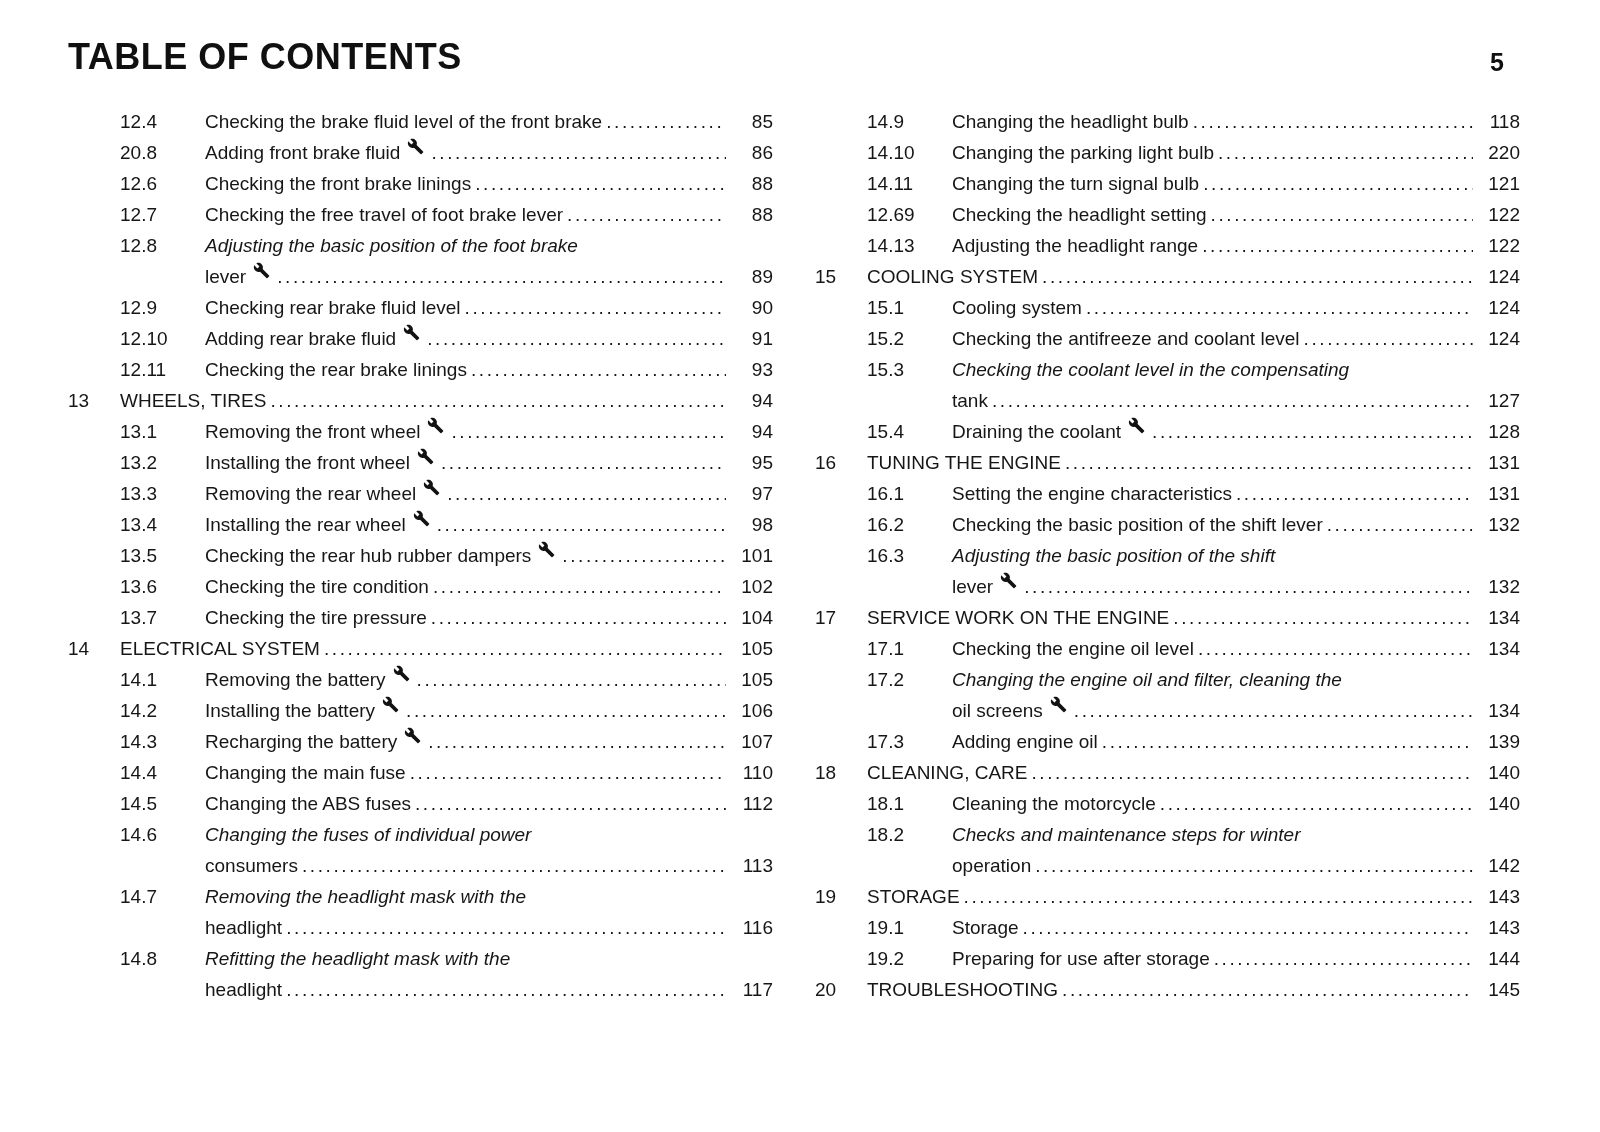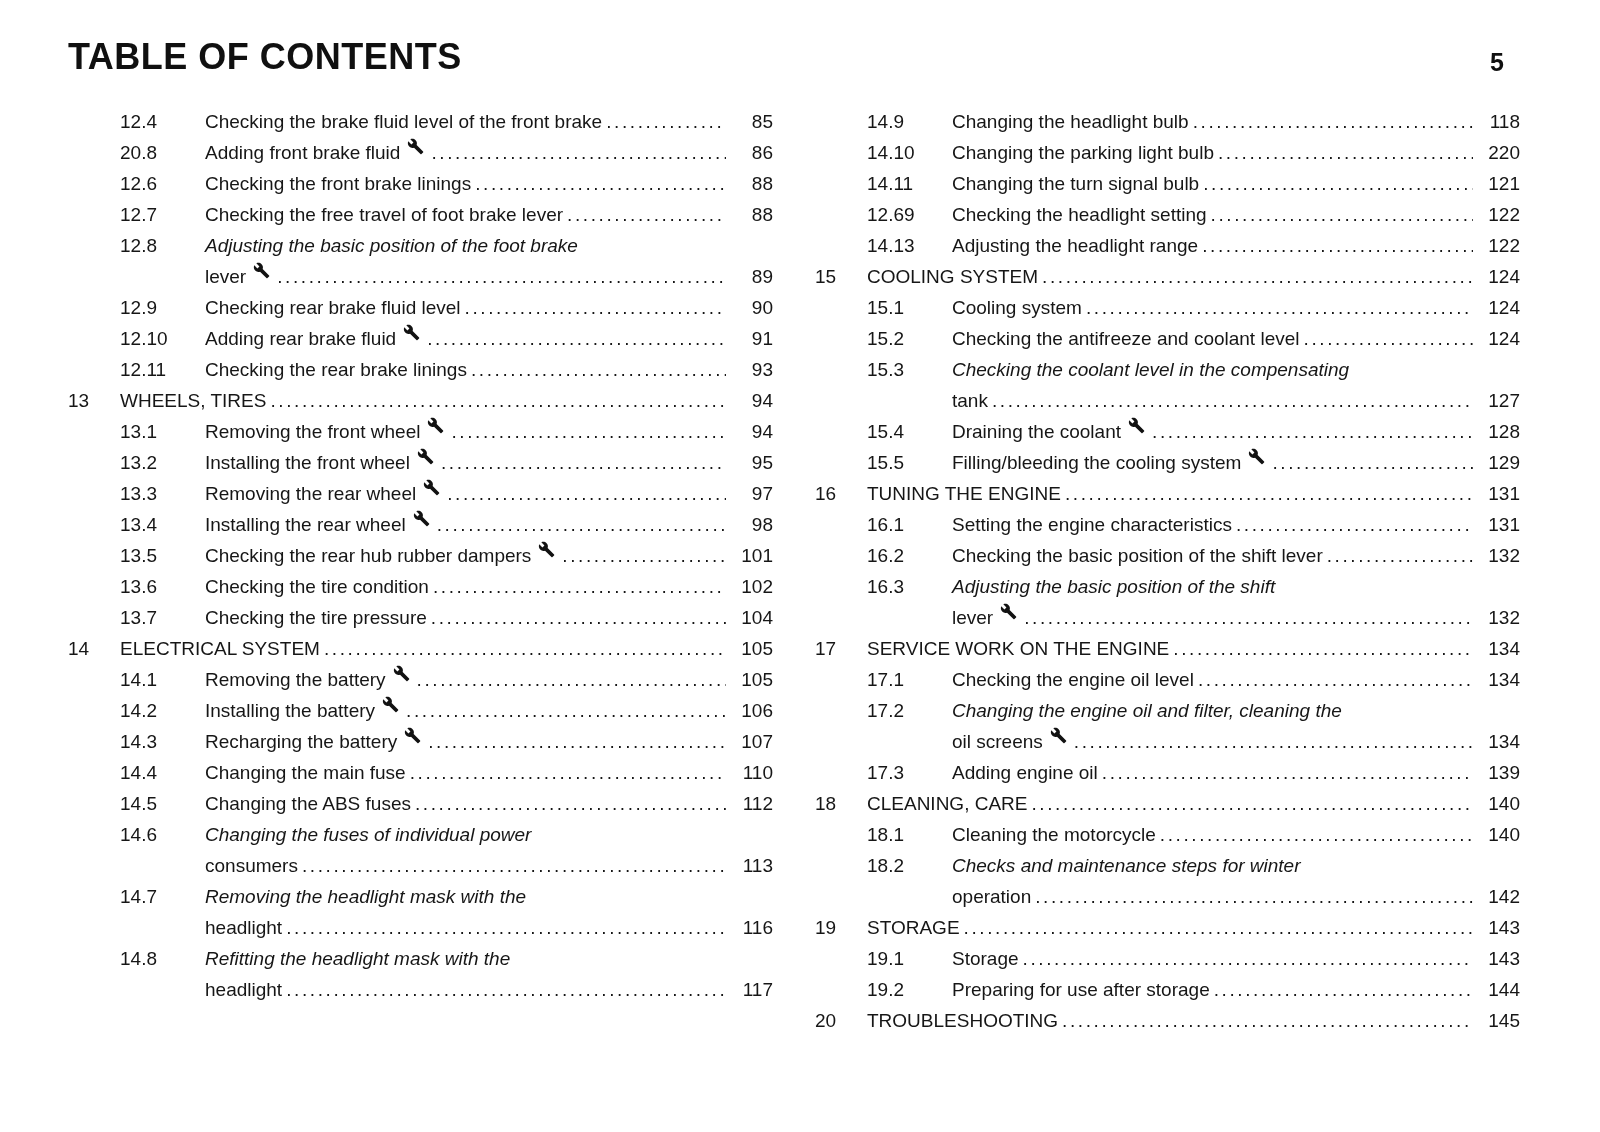--- a/index.html
+++ b/index.html
@@ -495,35 +495,20 @@
               <span class="wrench">
                 <svg viewBox="0 0 24 24" width="17" height="17" aria-hidden="true">
                   <path fill="#121212" d="M22.7 19l-9.1-9.1c.9-2.3.4-4.9-1.5-6.8C10.1 1.1 7.1.7 4.7 1.8l4.4 4.4L6.2 9.1 1.8 4.7C.7 7.1 1.1 10.1 3.1 12.1c1.9 1.9 4.5 2.4 6.8 1.5l9.1 9.1c.4.4 1 .4 1.4 0l2.3-2.3c.4-.4.4-1 0-1.4z"></path>
                 </svg>
               </span>
               <span class="dots"></span>
               <span class="page">128</span>
             </span>
           </span>
         </div>
-        <div class="entry sub">
-          <span class="num">15.5</span>
-          <span class="body">
-            <span class="lastline">
-              <span class="text">Filling/bleeding the cooling system</span>
-              <span class="wrench">
-                <svg viewBox="0 0 24 24" width="17" height="17" aria-hidden="true">
-                  <path fill="#121212" d="M22.7 19l-9.1-9.1c.9-2.3.4-4.9-1.5-6.8C10.1 1.1 7.1.7 4.7 1.8l4.4 4.4L6.2 9.1 1.8 4.7C.7 7.1 1.1 10.1 3.1 12.1c1.9 1.9 4.5 2.4 6.8 1.5l9.1 9.1c.4.4 1 .4 1.4 0l2.3-2.3c.4-.4.4-1 0-1.4z"></path>
-                </svg>
-              </span>
-              <span class="dots"></span>
-              <span class="page">129</span>
-            </span>
-          </span>
-        </div>
         <div class="entry chapter">
           <span class="num">16</span>
           <span class="body">
             <span class="lastline">
               <span class="text">TUNING THE ENGINE</span>
               <span class="dots"></span>
               <span class="page">131</span>
             </span>
           </span>
         </div>

